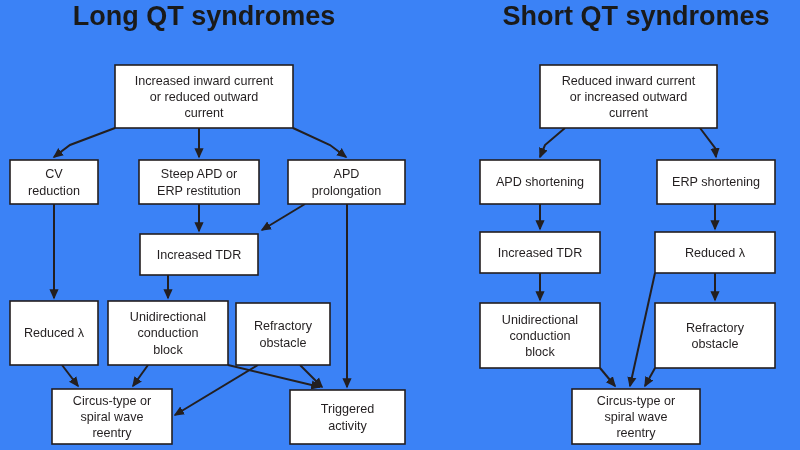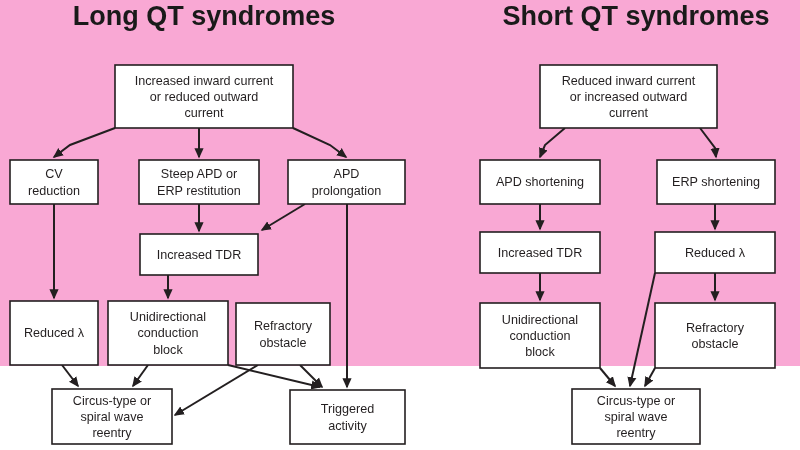--- a/index.html
+++ b/index.html
@@ -10,22 +10,22 @@
   body {
     width: 800px;
     height: 450px;
     font-family: "Liberation Sans", sans-serif;
     overflow: hidden;
     position: relative;
   }
   #stage {
     position: relative;
     width: 800px;
-    height: 366px;
-    background: #f9a8d4;
+    height: 450px;
+    background: #3b82f6;
   }
   svg#flow {
     position: absolute;
     left: 0;
     top: 0;
     width: 800px;
     height: 450px;
   }
   .title {
     font-weight: bold;

